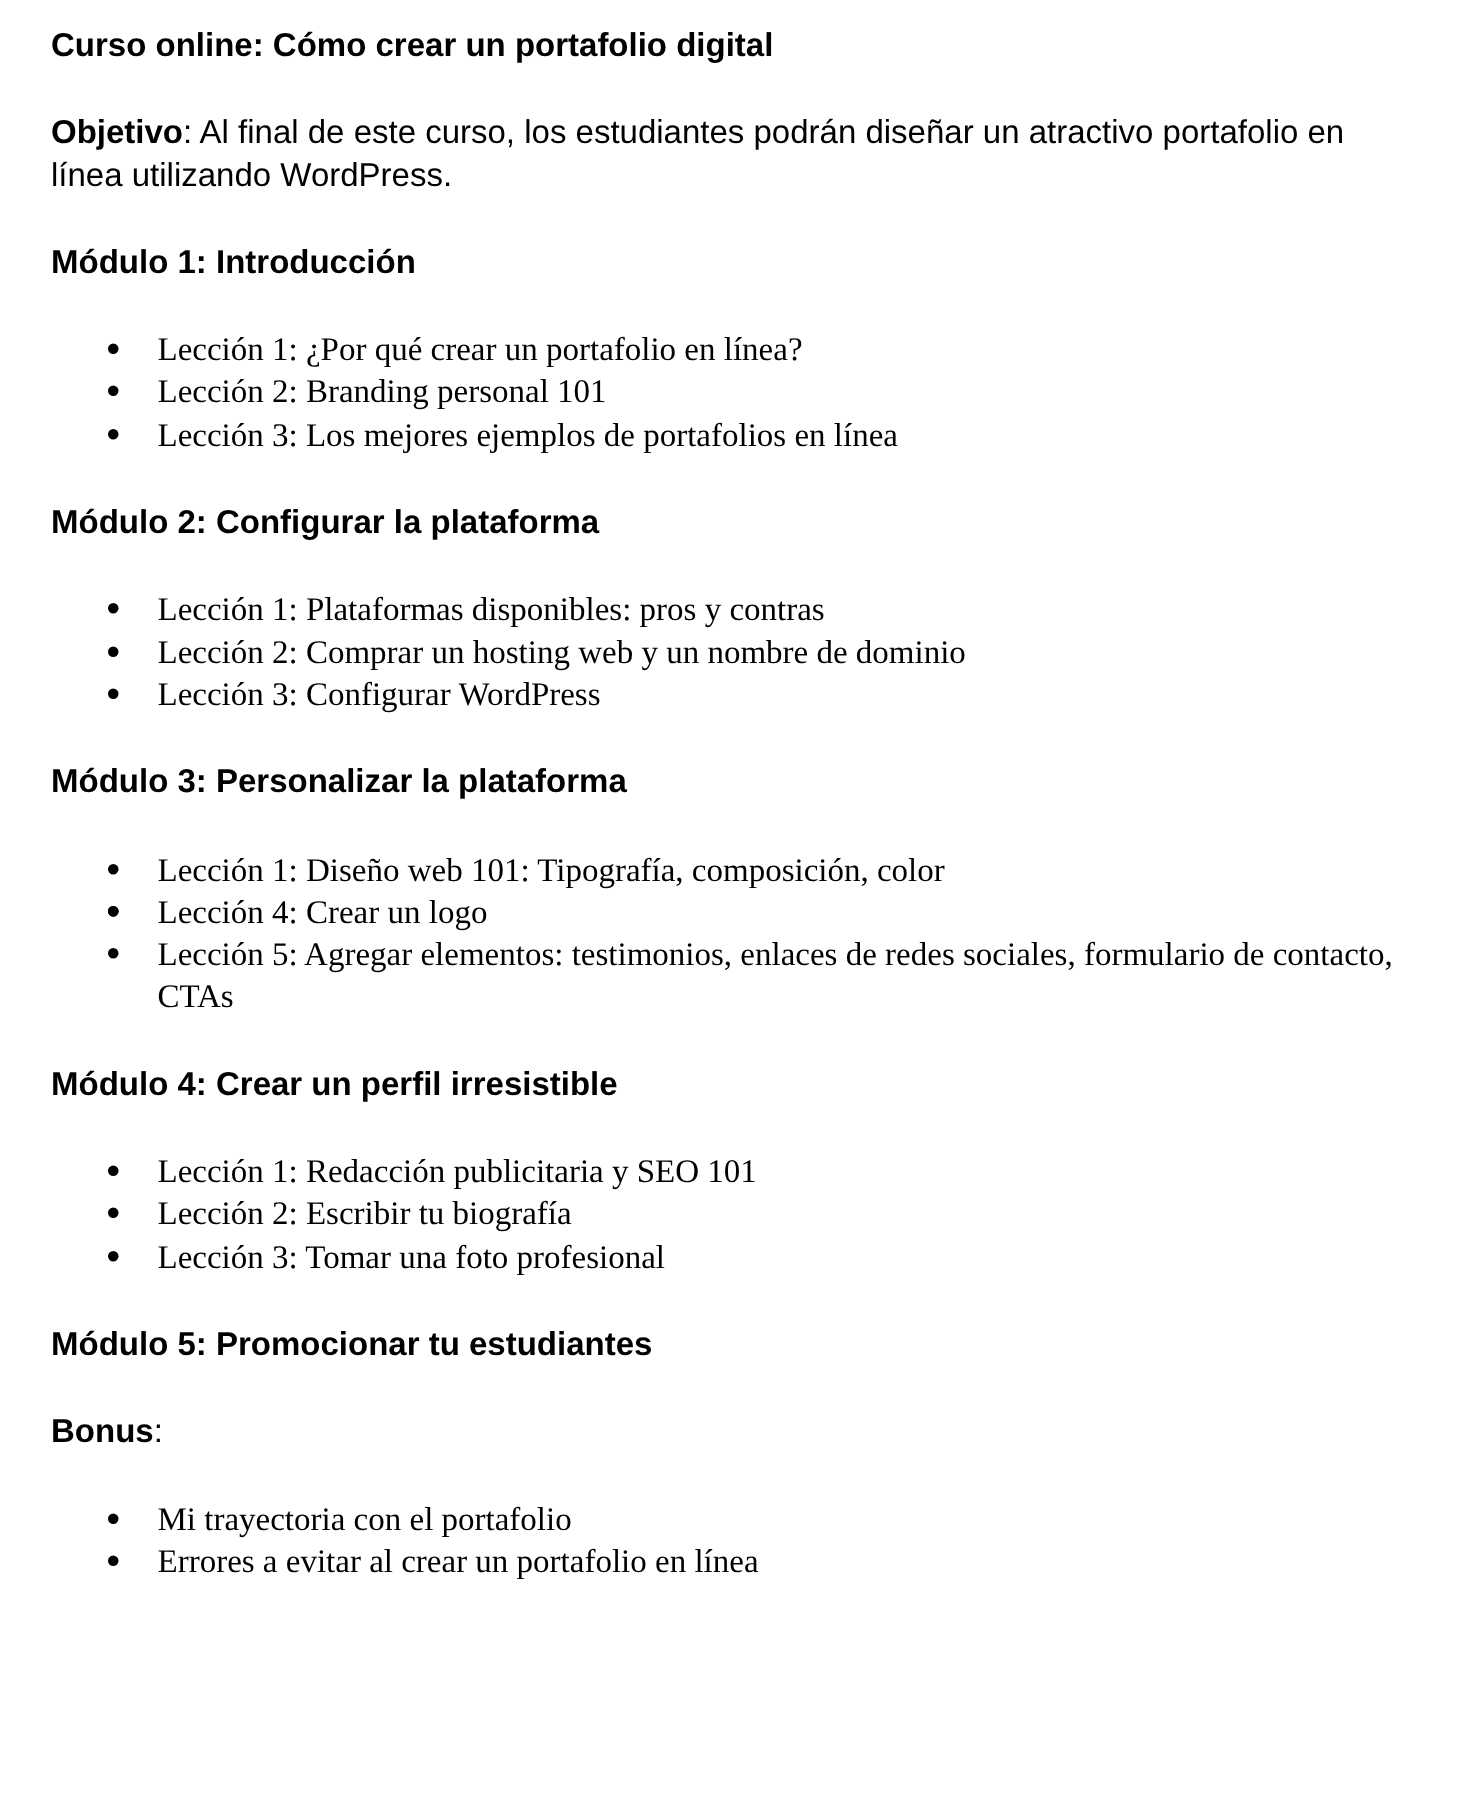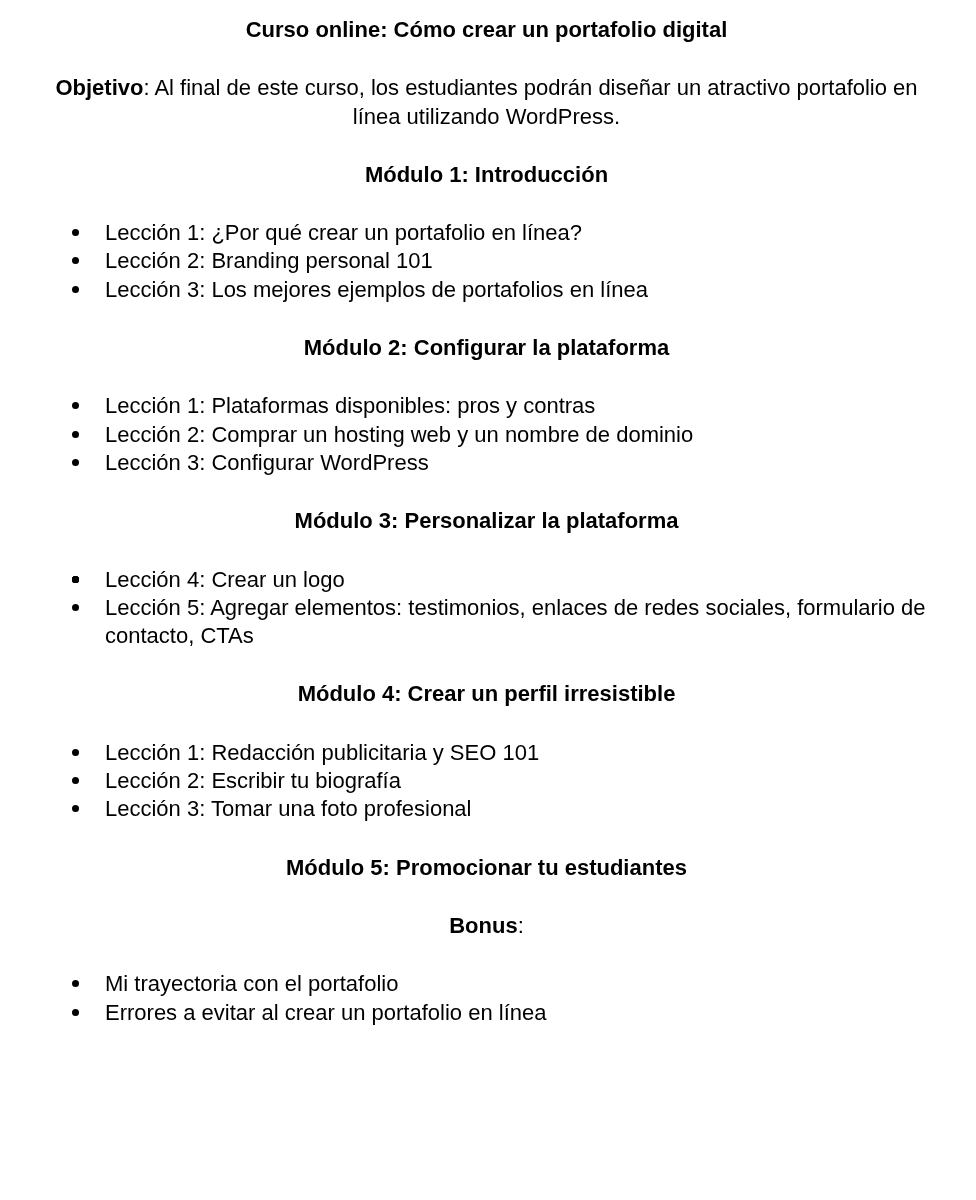--- a/index.html
+++ b/index.html
@@ -14,30 +14,30 @@
     padding: 16px 37px 0 34px;
     background: #ffffff;
     color: #000000;
     font-family: "Liberation Sans", sans-serif;
     font-size: 22px;
     line-height: 28.3px;
     overflow: hidden;
   }
   p {
     margin: 0 0 30px 0;
-    text-align: center;
   }
   .heading strong,
   .title strong {
     font-weight: bold;
   }
   ul.lessons {
     list-style: none;
     margin: 0 0 30px 0;
     padding: 0;
+    font-family: Liberation Serif, serif;
   }
   ul.lessons li {
     position: relative;
     padding-left: 71px;
   }
   ul.lessons .bullet {
     position: absolute;
     left: 38px;
     top: 10px;
     width: 7px;
@@ -67,21 +67,21 @@
         <p class="heading"><strong>Módulo 2: Configurar la plataforma</strong></p>
         <ul class="lessons">
           <li><span class="bullet"></span><span>Lección 1: Plataformas disponibles: pros y contras</span></li>
           <li><span class="bullet"></span><span>Lección 2: Comprar un hosting web y un nombre de dominio</span></li>
           <li><span class="bullet"></span><span>Lección 3: Configurar WordPress</span></li>
         </ul>
       </section>
       <section>
         <p class="heading"><strong>Módulo 3: Personalizar la plataforma</strong></p>
         <ul class="lessons">
-          <li><span class="bullet"></span></li>
+          <li><span class="bullet"></span><span>Lección 1: Diseño web 101: Tipografía, composición, color</span></li>
           <li><span class="bullet"></span></li>
           <li><span class="bullet"></span></li>
           <li><span class="bullet"></span><span>Lección 4: Crear un logo</span></li>
           <li><span class="bullet"></span><span>Lección 5: Agregar elementos: testimonios, enlaces de redes sociales, formulario de contacto, CTAs</span></li>
         </ul>
       </section>
       <section>
         <p class="heading"><strong>Módulo 4: Crear un perfil irresistible</strong></p>
         <ul class="lessons">
           <li><span class="bullet"></span><span>Lección 1: Redacción publicitaria y SEO 101</span></li>

